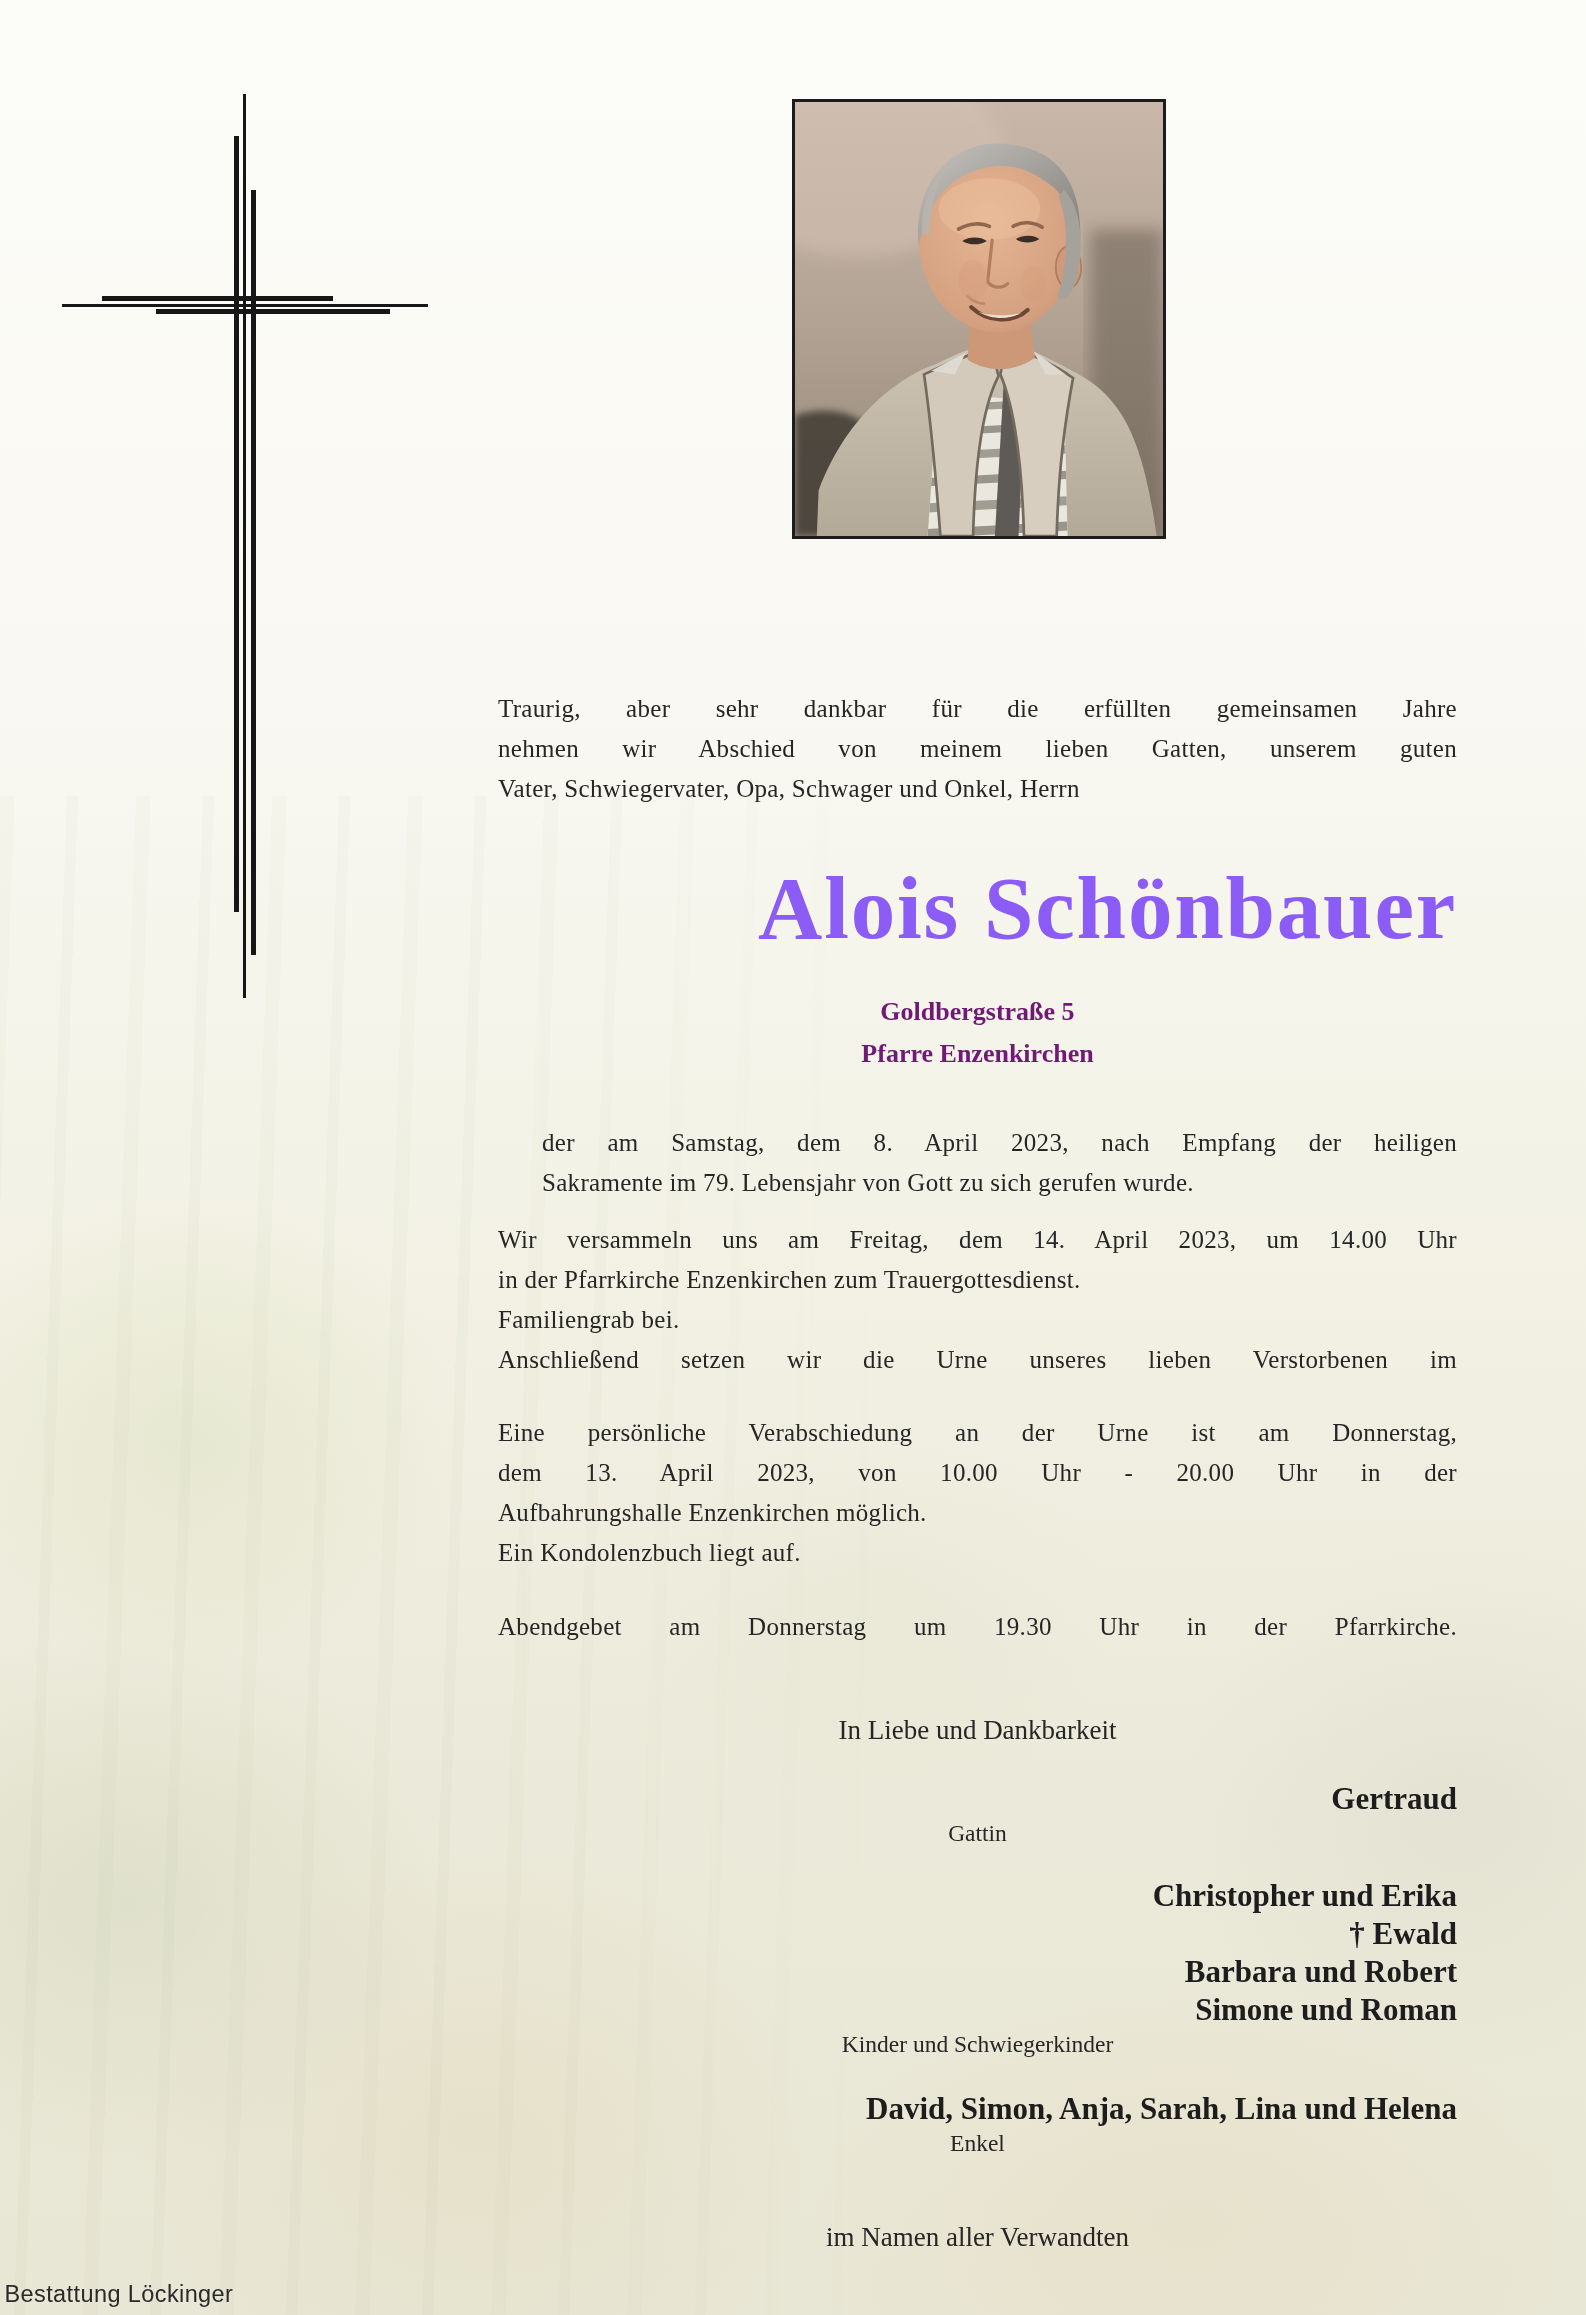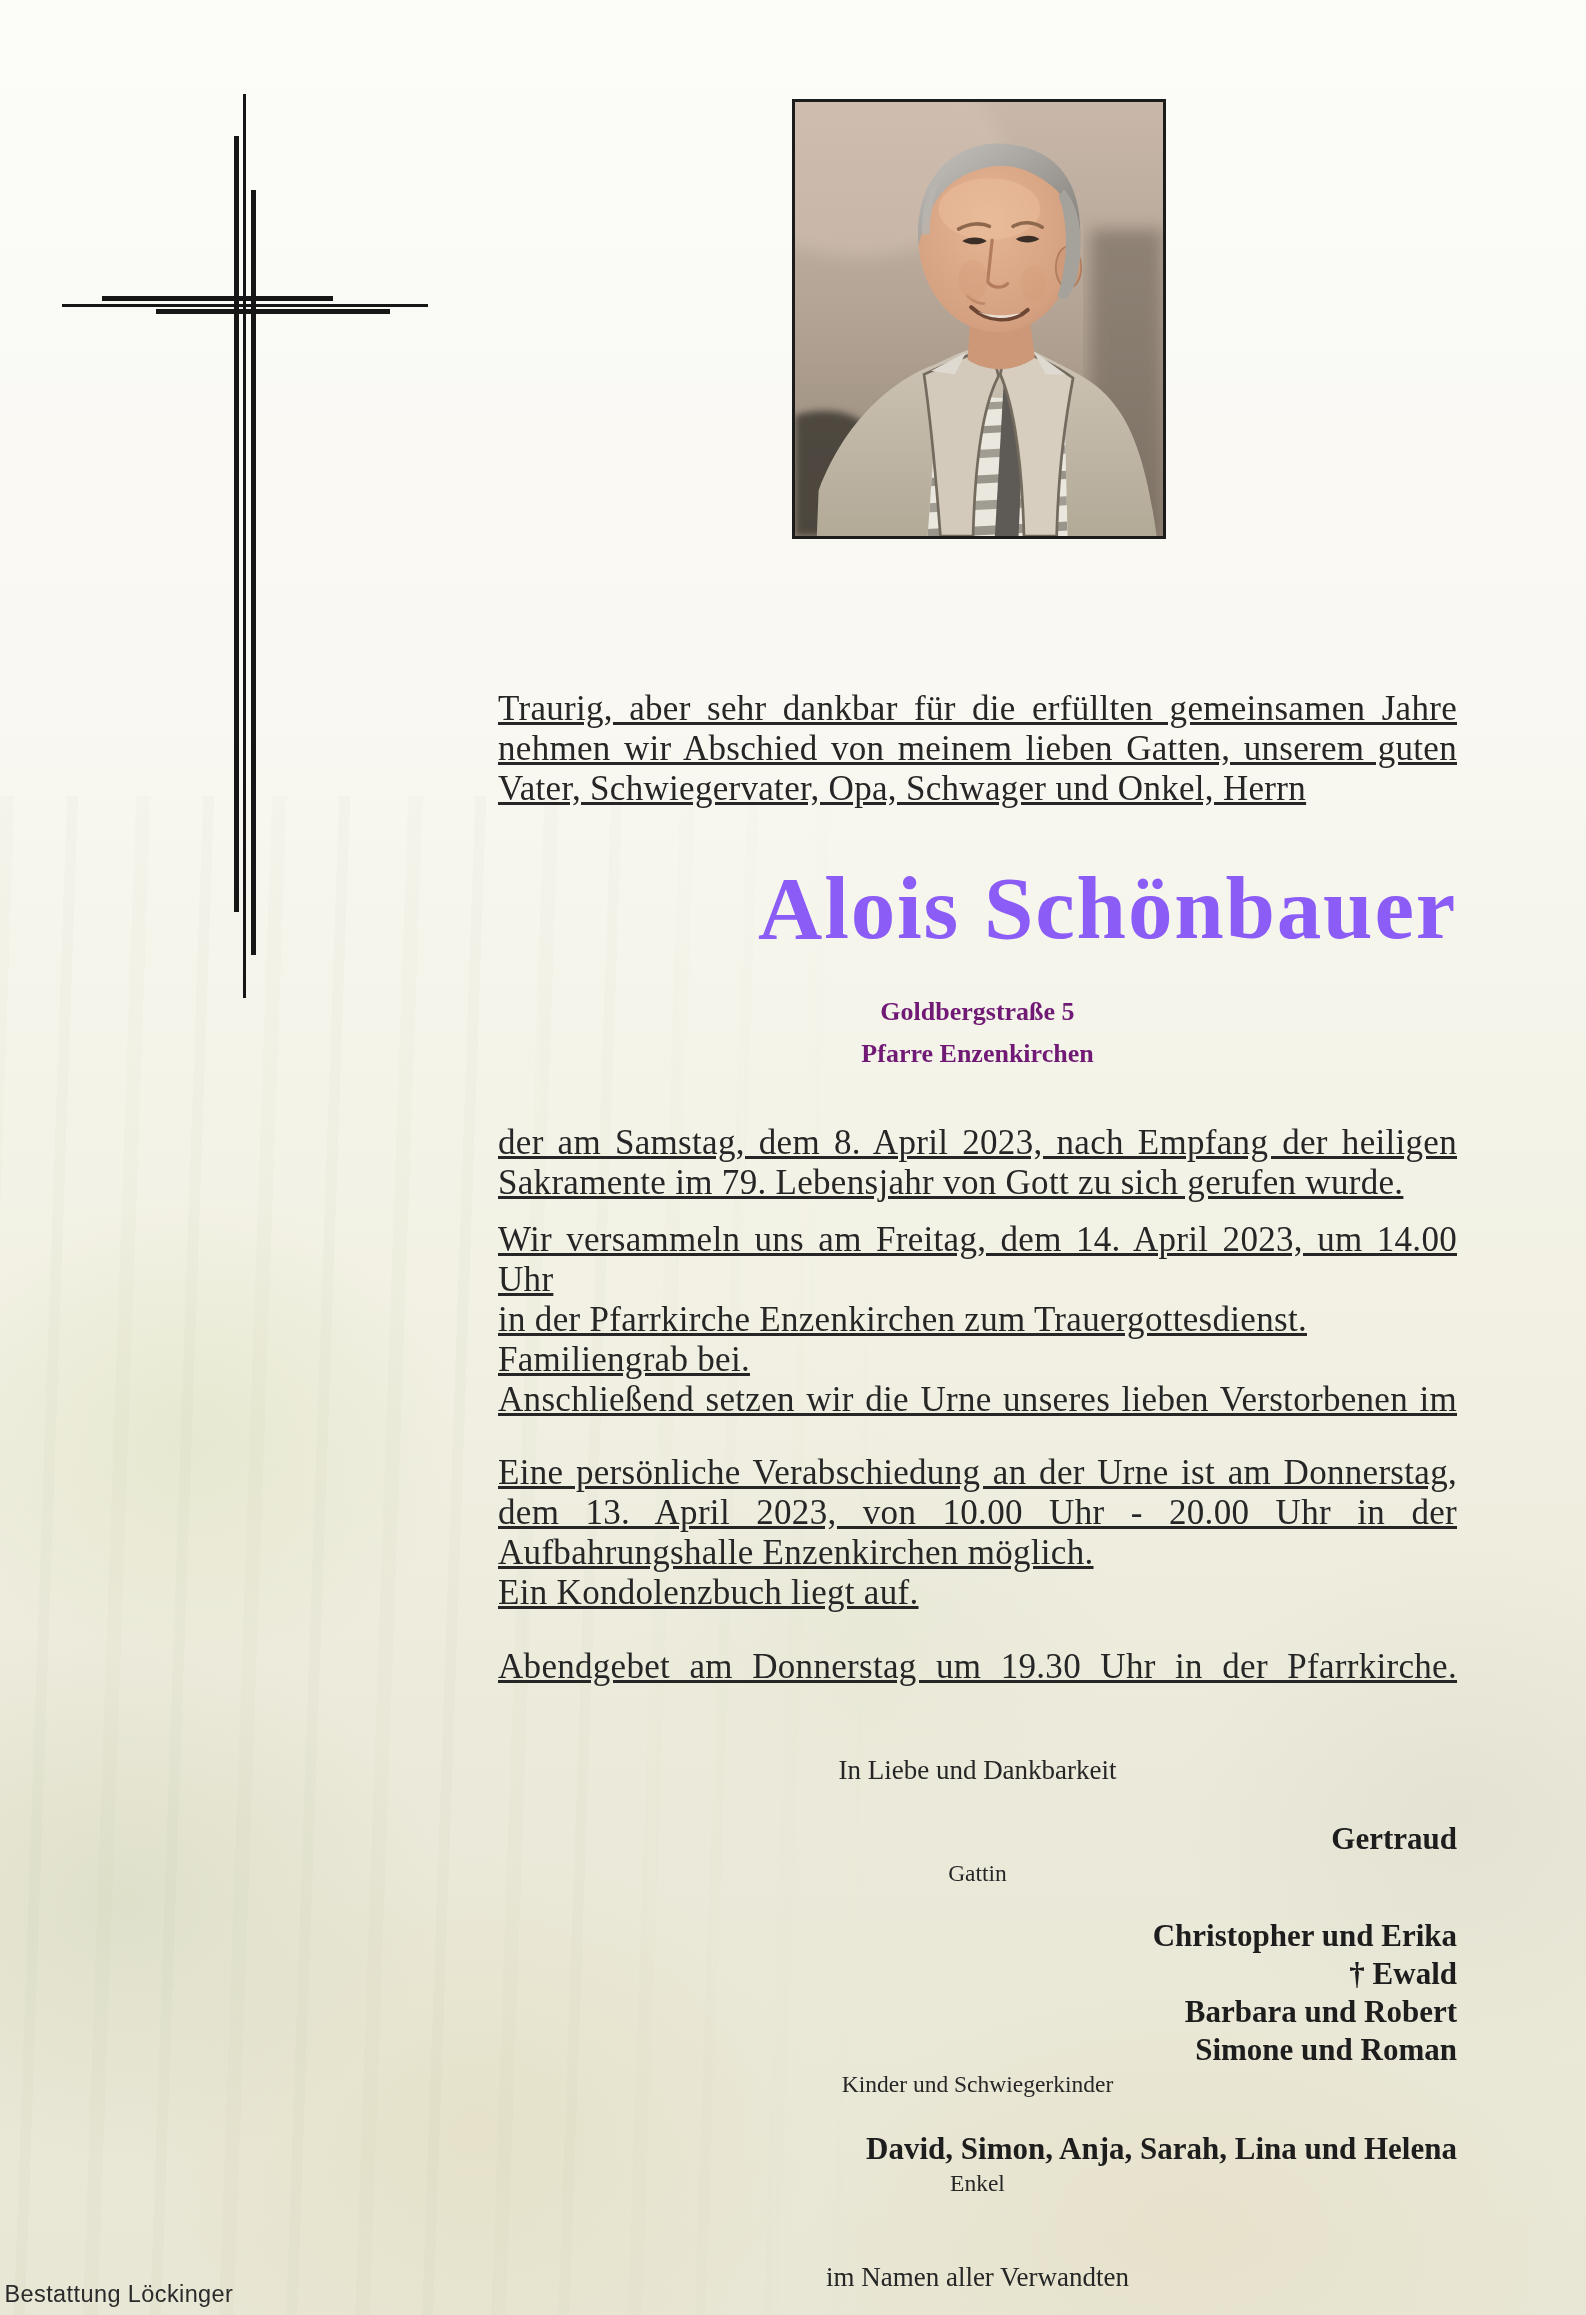--- a/index.html
+++ b/index.html
@@ -30,21 +30,21 @@
   
   .cross-line{position:absolute;background:#161616;}
   
   .photo-frame{
     position:absolute;left:792px;top:99px;width:374px;height:440px;
     border:3.6px solid #1c1c1c;box-sizing:border-box;background:#a79a8c;
   }
   .photo-frame svg{display:block;width:100%;height:100%;}
   
   .content{position:absolute;left:498px;top:0;width:959px;}
-  .body-line{font-size:35px;line-height:40px;letter-spacing:0.3px;white-space:nowrap;text-decoration:underline;}
+  .body-line{font-size:25px;line-height:40px;letter-spacing:0.3px;white-space:nowrap;}
   .j{text-align:justify;text-align-last:justify;white-space:normal;}
   .l{text-align:left;}
   .deceased-name{
     font-size:89px;line-height:94px;font-weight:bold;text-align:right;
     letter-spacing:1.8px;color:#8b5cf6;margin:0;
   }
   .address-line{font-size:26px;line-height:42px;font-weight:bold;text-align:center;color:#701a75;}
   .center-line{font-size:27px;line-height:40px;text-align:center;}
   .mourner-name{font-size:31px;line-height:38px;font-weight:bold;text-align:right;color:#1d1d1d;}
   .relation{font-size:23.5px;line-height:31px;text-align:center;}
@@ -161,21 +161,21 @@
     <div class="body-line l">Vater, Schwiegervater, Opa, Schwager und Onkel, Herrn</div>
   </div>
 
   <h1 class="deceased-name" style="margin-top:52px;">Alois Schönbauer</h1>
 
   <div style="margin-top:36px;">
     <div class="address-line">Goldbergstraße 5</div>
     <div class="address-line">Pfarre Enzenkirchen</div>
   </div>
 
-  <div style="margin-top:48px;">
+  <div style="margin-top:48px;margin-left:44px;">
     <div class="body-line j">der am Samstag, dem 8. April 2023, nach Empfang der heiligen</div>
     <div class="body-line l">Sakramente im 79. Lebensjahr von Gott zu sich gerufen wurde.</div>
   </div>
 
   <div style="margin-top:17px;">
     <div class="body-line j">Wir versammeln uns am Freitag, dem 14. April 2023, um 14.00 Uhr</div>
     <div class="body-line l">in der Pfarrkirche Enzenkirchen zum Trauergottesdienst.</div>
   </div>
 
   <div style="margin-top:0;">

